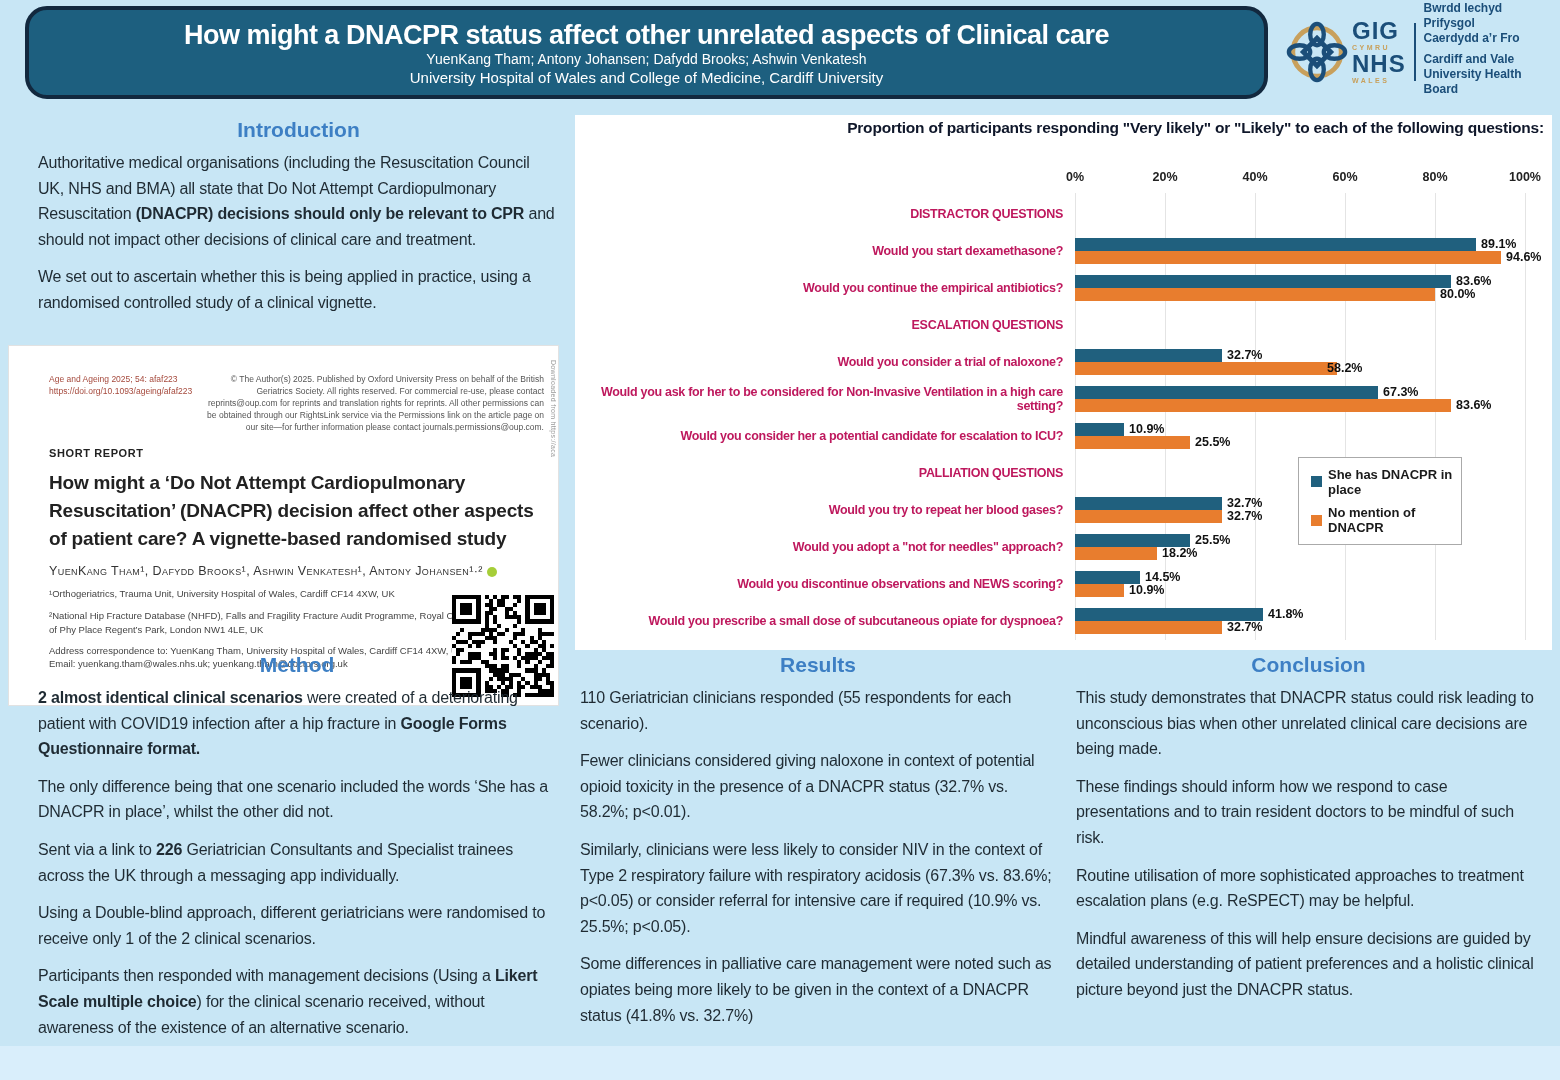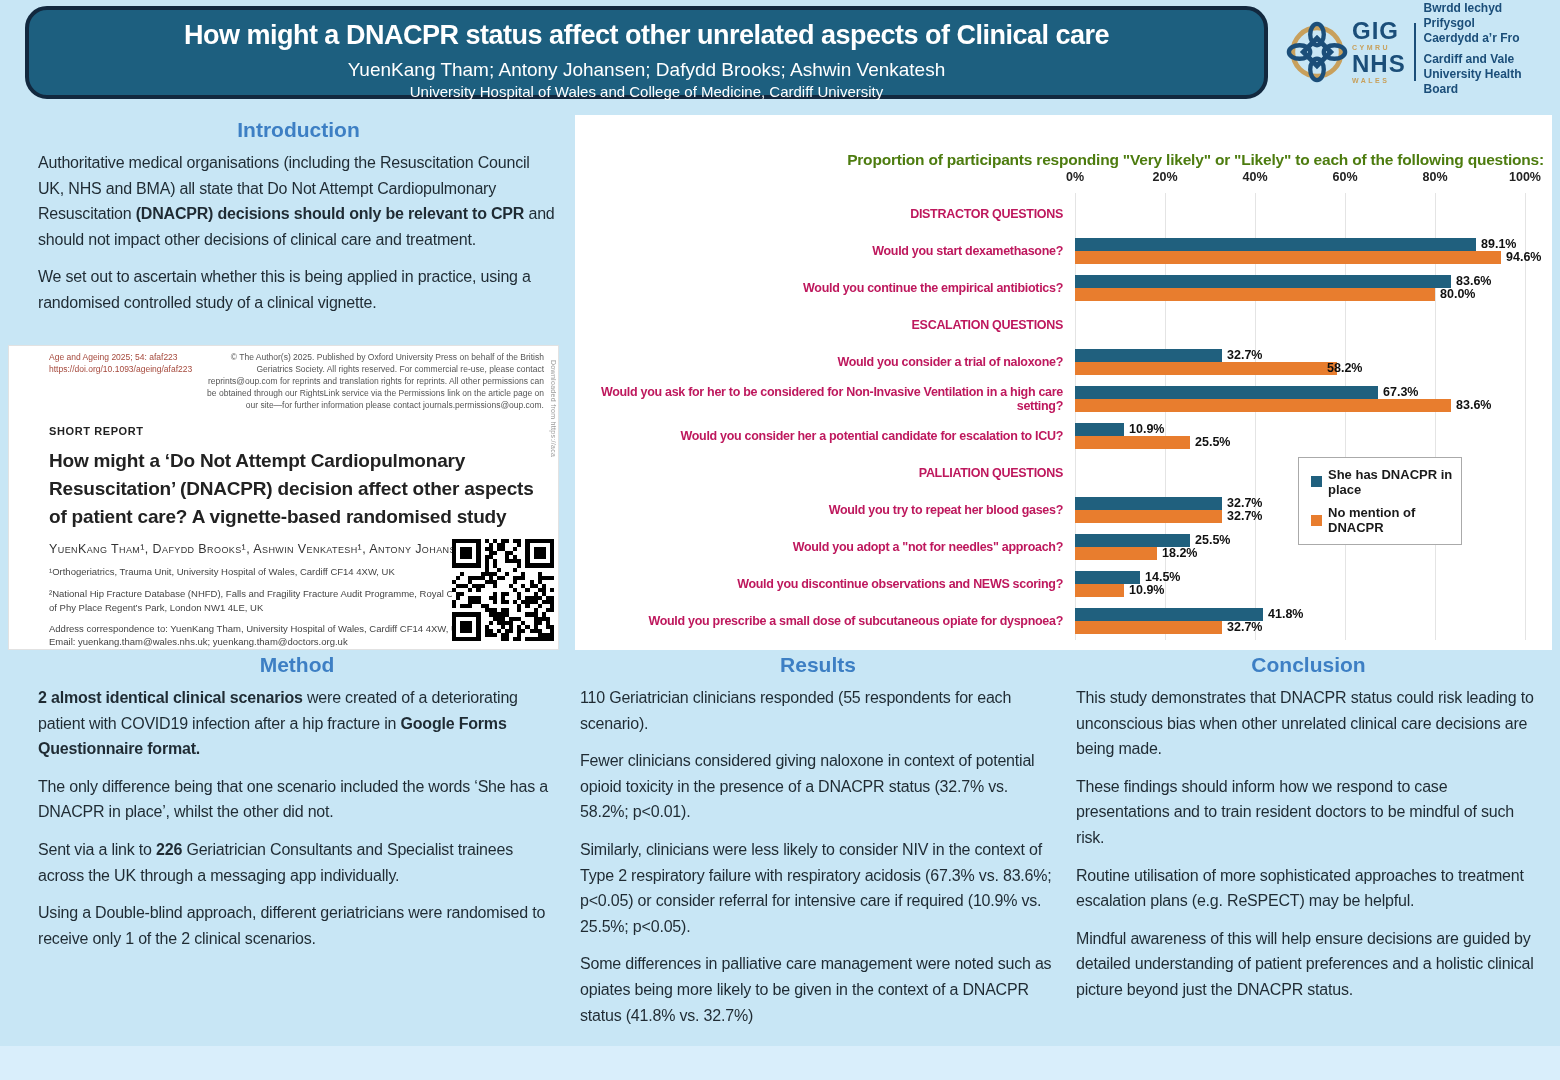--- a/index.html
+++ b/index.html
@@ -11,21 +11,21 @@
   }
   .b { font-weight:700; }
 
   
   .banner {
     position:absolute; left:25px; top:6px; width:1243px; height:93px;
     background:#1d5f7f; border:4px solid #12283e; border-radius:22px;
     color:#fff; text-align:center; padding-top:10px;
   }
   .banner h1 { font-size:27px; font-weight:700; letter-spacing:-0.5px; }
-  .banner .authors { font-size:19px; margin-top:8px; }
+  .banner .authors { font-size:14px; }
   .banner .affil { font-size:15px; margin-top:2px; }
 
   
   .logo { position:absolute; right:12px; top:8px; width:262px; height:88px;
           display:flex; align-items:center; }
   .logo .knot { width:62px; height:62px; flex:0 0 auto; }
   .logo .gignhs { text-align:left; margin-left:4px; color:#1b4e79; line-height:1; }
   .logo .gignhs .big { font-size:24px; font-weight:700; letter-spacing:1px; }
   .logo .gignhs .small { font-size:7px; color:#c8a05c; letter-spacing:2.5px; font-weight:700; margin:1px 0; }
   .logo .divider { width:2px; height:58px; background:#1b4e79; margin:0 8px 0 8px; }
@@ -36,44 +36,44 @@
   .sect-head { text-align:center; color:#3d7fc4; font-weight:700; font-size:21px; margin-bottom:8px; }
   .para { font-size:16px; line-height:1.6; letter-spacing:-0.2px; margin-bottom:12px; color:#1f2b33; }
 
   .intro-col   { position:absolute; left:38px;  top:118px; width:521px; }
   .method-col  { position:absolute; left:38px;  top:653px; width:518px; }
   .results-col { position:absolute; left:580px; top:653px; width:476px; }
   .concl-col   { position:absolute; left:1076px;top:653px; width:465px; }
 
   
   .paper {
-    position:absolute; left:8px; top:345px; width:551px; height:305px;
+    position:absolute; left:8px; top:345px; width:551px; height:361px;
     background:#fff; border:1px solid #e2e2e2; overflow:hidden;
-    padding:6px 14px 8px 40px; color:#222;
+    padding:28px 14px 8px 40px; color:#222;
   }
   .paper .toprow { display:flex; justify-content:space-between; }
   .paper .cite { width:160px; font-size:8.5px; color:#a5493c; line-height:1.4; }
   .paper .copyright { width:350px; font-size:8.5px; color:#555; text-align:right; line-height:1.4; }
   .paper .shortreport { font-size:11px; font-weight:700; letter-spacing:0.6px; margin-top:14px; }
   .paper .ptitle { font-size:19px; font-weight:700; line-height:1.45; margin-top:10px; width:505px; letter-spacing:-0.2px; }
   .paper .pauthors { font-variant:small-caps; font-size:12.5px; letter-spacing:0.4px; color:#333; margin-top:12px; }
   .paper .orcid { display:inline-block; width:10px; height:10px; border-radius:50%; background:#a6ce39; vertical-align:middle; margin-left:4px; }
   .paper .paffil { font-size:9.5px; color:#444; line-height:1.4; margin-top:9px; width:430px; }
   .paper .pcorr  { font-size:9.5px; color:#444; line-height:1.4; margin-top:8px; width:430px; }
   .paper .sidenote { position:absolute; right:1px; top:14px; writing-mode:vertical-rl;
                      font-size:7px; color:#999; letter-spacing:0.3px; }
   .paper .qr { position:absolute; right:4px; bottom:8px; width:102px; height:102px; background:#fff; }
 
   
   .chart {
     position:absolute; left:575px; top:115px; width:977px; height:535px;
     background:#fff;
   }
-  .ctitle { position:absolute; top:36px; right:8px; font-size:15.5px; font-weight:700;
-            letter-spacing:-0.2px; white-space:nowrap; color:#4d7c0f; }
+  .ctitle { position:absolute; top:4px; right:8px; font-size:15.5px; font-weight:700;
+            letter-spacing:-0.2px; white-space:nowrap; color:#0f172a; }
   .tick { position:absolute; top:55px; transform:translateX(-50%); font-size:12.5px;
           font-weight:600; color:#222; }
   .gl { position:absolute; top:78px; width:1px; height:447px; background:#e4e4e4; }
   .rows { position:absolute; left:0; top:81px; width:950px; }
   .crow { display:flex; height:37px; align-items:center; position:relative; z-index:1; }
   .clabel { width:500px; padding-right:12px; text-align:right; font-weight:700;
             font-size:12.5px; letter-spacing:-0.3px; line-height:1.1; color:#be185d; }
   .cbars { position:relative; width:450px; height:37px; }
   .bar { position:absolute; left:0; height:13px; }
   .bar.s1 { top:5px;  background:#20607e; }
@@ -498,20 +498,21 @@
   </div>
 </div>
 
 <section class="method-col">
   <div class="sect-head">Method</div>
   <div>
       <p class="para"><span class="b">2 almost identical clinical scenarios</span><span> were created of a deteriorating patient with COVID19 infection after a hip fracture in </span><span class="b">Google Forms Questionnaire format.</span></p>
       <p class="para"><span>The only difference being that one scenario included the words ‘She has a DNACPR in place’, whilst the other did not.</span></p>
       <p class="para"><span>Sent via a link to </span><span class="b">226</span><span> Geriatrician Consultants and Specialist trainees across the UK through a messaging app individually.</span></p>
       <p class="para"><span>Using a Double-blind approach, different geriatricians were randomised to receive only 1 of the 2 clinical scenarios.</span></p>
+      <p class="para"><span>Participants then responded with management decisions (Using a </span><span class="b">Likert Scale multiple choice</span><span>) for the clinical scenario received, without awareness of the existence of an alternative scenario.</span></p>
     </div>
 </section>
 
 <section class="results-col">
   <div class="sect-head">Results</div>
   <div>
       <p class="para"><span>110 Geriatrician clinicians responded (55 respondents for each scenario).</span></p>
       <p class="para"><span>Fewer clinicians considered giving naloxone in context of potential opioid toxicity in the presence of a DNACPR status (32.7% vs. 58.2%; p&lt;0.01).</span></p>
       <p class="para"><span>Similarly, clinicians were less likely to consider NIV in the context of Type 2 respiratory failure with respiratory acidosis (67.3% vs. 83.6%; p&lt;0.05) or consider referral for intensive care if required (10.9% vs. 25.5%; p&lt;0.05).</span></p>
       <p class="para"><span>Some differences in palliative care management were noted such as opiates being more likely to be given in the context of a DNACPR status (41.8% vs. 32.7%)</span></p>

